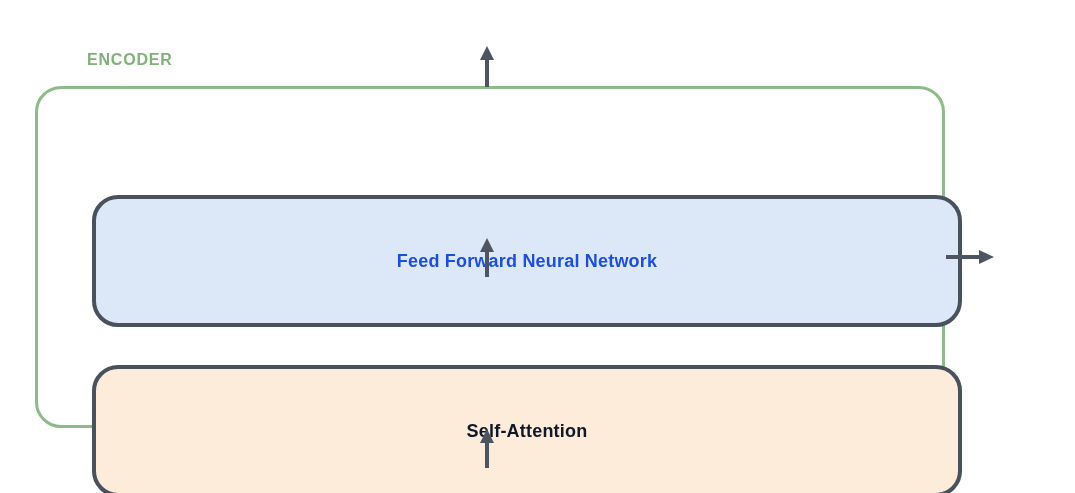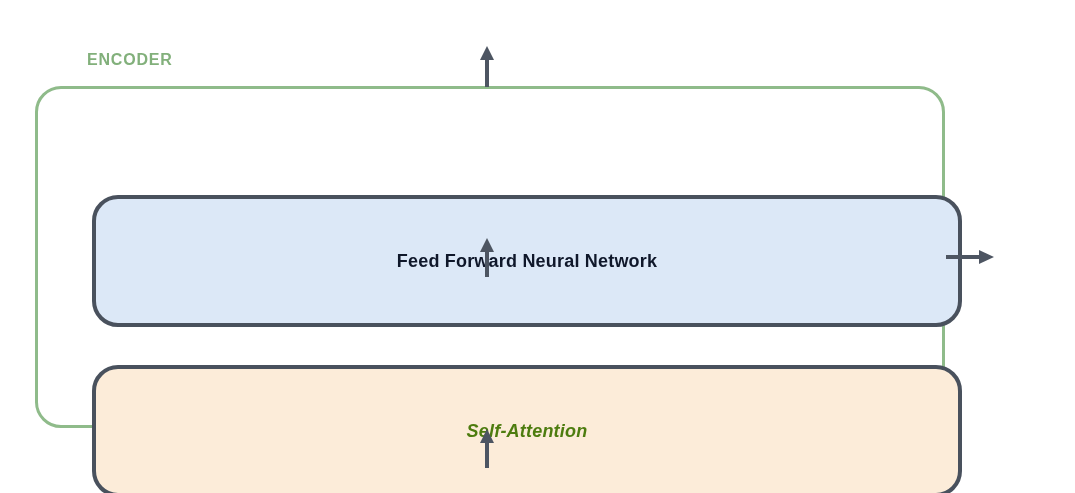--- a/index.html
+++ b/index.html
@@ -73,25 +73,25 @@
 </head>
 <body>
 
 <div class="canvas">
 
   <div class="encoder-label" style="color: rgb(130, 176, 123);">ENCODER</div>
 
   <div class="encoder-container" style="border-color: rgb(143, 187, 138);">
 
     <div class="block block-ffnn" style="background-color: rgb(220, 232, 247); border-color: rgb(73, 81, 93);">
-      <span class="block-label" style="color: #0f172a;">Feed Forward Neural Network</span>
+      <span class="block-label" style="color: #1d4ed8;">Feed Forward Neural Network</span>
     </div>
 
     <div class="block block-attn" style="background-color: rgb(252, 236, 217); border-color: rgb(73, 81, 93);">
-      <span class="block-label" style="color: #4d7c0f; font-style: italic;">Self-Attention</span>
+      <span class="block-label" style="color: #0f172a;">Self-Attention</span>
     </div>
   </div>
 
   <svg class="arrow arrow-input" width="20" height="40" viewBox="0 0 20 40" style="color: rgb(77, 85, 98);">
     <line x1="10" y1="39" x2="10" y2="10" stroke="currentColor" stroke-width="4"></line>
     <polygon points="10,0 3,14 17,14" fill="currentColor"></polygon>
   </svg>
 
   <svg class="arrow arrow-between" width="20" height="40" viewBox="0 0 20 40" style="color: rgb(77, 85, 98);">
     <line x1="10" y1="39" x2="10" y2="10" stroke="currentColor" stroke-width="4"></line>

